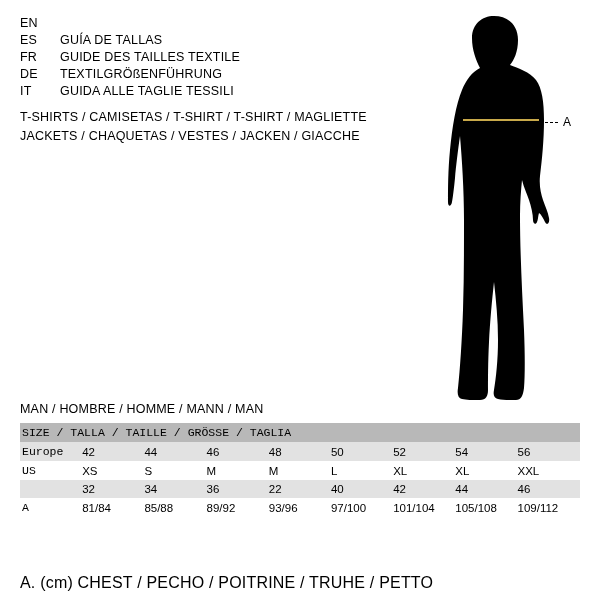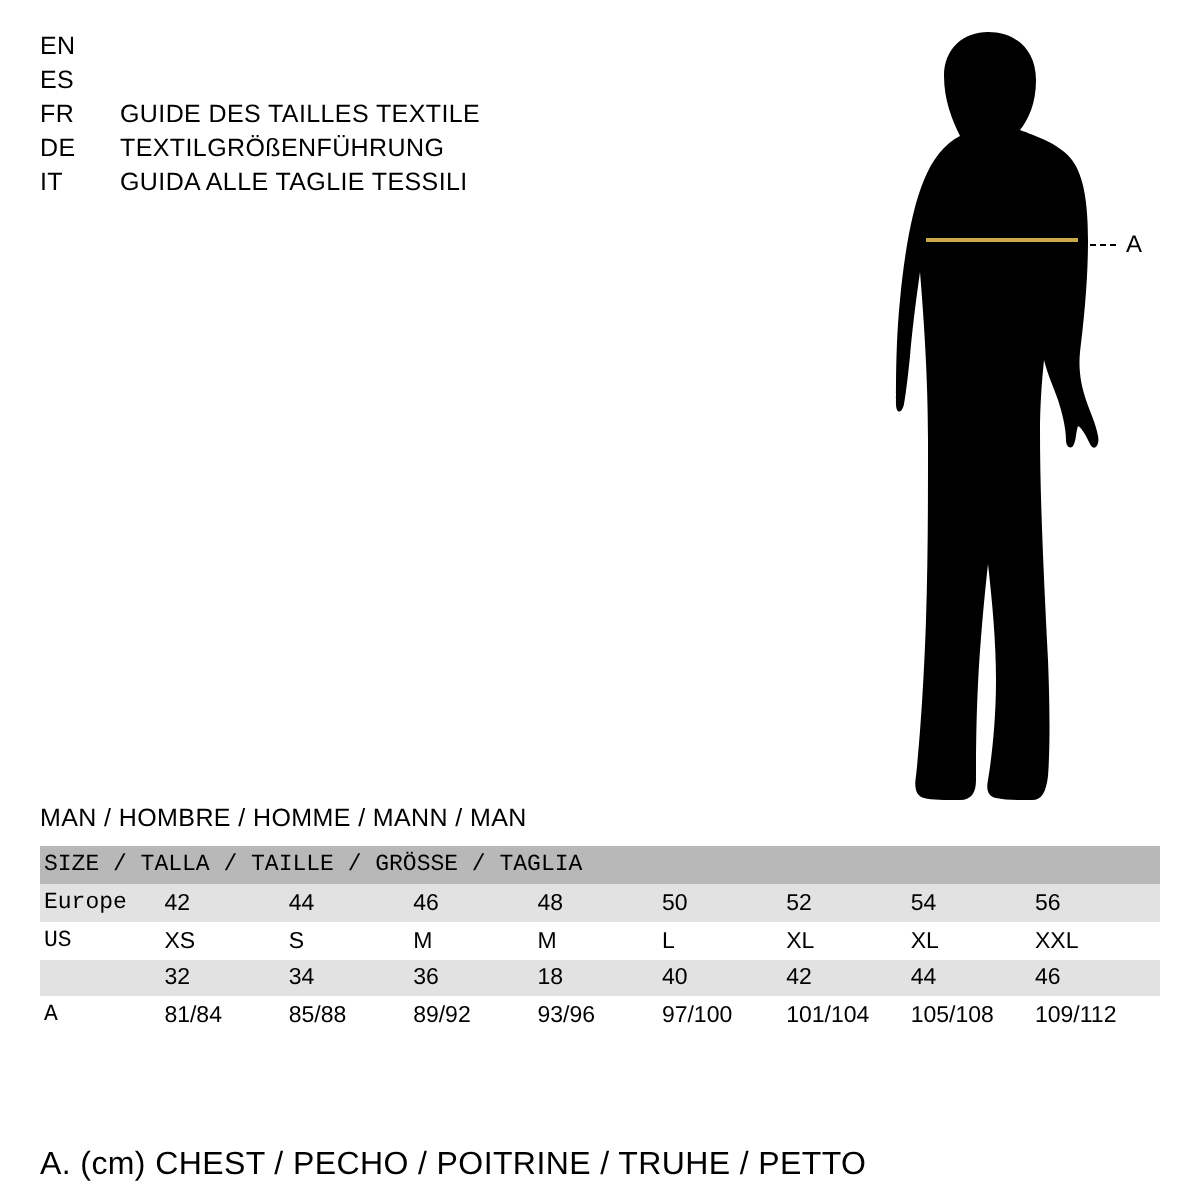--- a/index.html
+++ b/index.html
@@ -130,36 +130,39 @@
 <body>
 
 <div class="page">
 
   <div class="lang-block">
     <div class="lang-row">
       <span class="lang-code">EN</span>
     </div>
     <div class="lang-row">
       <span class="lang-code">ES</span>
+      <span class="lang-text">GUÍA DE TALLAS</span>
     </div>
     <div class="lang-row">
       <span class="lang-code">FR</span>
       <span class="lang-text">GUIDE DES TAILLES TEXTILE</span>
     </div>
     <div class="lang-row">
       <span class="lang-code">DE</span>
       <span class="lang-text">TEXTILGRÖßENFÜHRUNG</span>
     </div>
     <div class="lang-row">
       <span class="lang-code">IT</span>
       <span class="lang-text">GUIDA ALLE TAGLIE TESSILI</span>
     </div>
   </div>
 
   <div class="cat-block">
+    <div class="cat-line">T-SHIRTS / CAMISETAS / T-SHIRT / T-SHIRT / MAGLIETTE</div>
+    <div class="cat-line">JACKETS / CHAQUETAS / VESTES / JACKEN / GIACCHE</div>
   </div>
 
   <div class="figure-wrap">
     <svg width="200" height="400" viewBox="0 0 200 400">
       <path fill="#000000" d="
         M 72 28
         C 72 14, 82 6, 94 6
         C 108 6, 118 15, 118 30
         C 118 42, 114 50, 110 55
         C 118 58, 130 62, 136 70
@@ -233,21 +236,21 @@
         <td class="cell-val">L</td>
         <td class="cell-val">XL</td>
         <td class="cell-val">XL</td>
         <td class="cell-val">XXL</td>
       </tr>
       <tr class="row-alt">
         <td class="col-label"></td>
         <td class="cell-val">32</td>
         <td class="cell-val">34</td>
         <td class="cell-val">36</td>
-        <td class="cell-val">18</td>
+        <td class="cell-val">22</td>
         <td class="cell-val">40</td>
         <td class="cell-val">42</td>
         <td class="cell-val">44</td>
         <td class="cell-val">46</td>
       </tr>
       <tr class="row-plain">
         <td class="col-label">A</td>
         <td class="cell-val">81/84</td>
         <td class="cell-val">85/88</td>
         <td class="cell-val">89/92</td>

